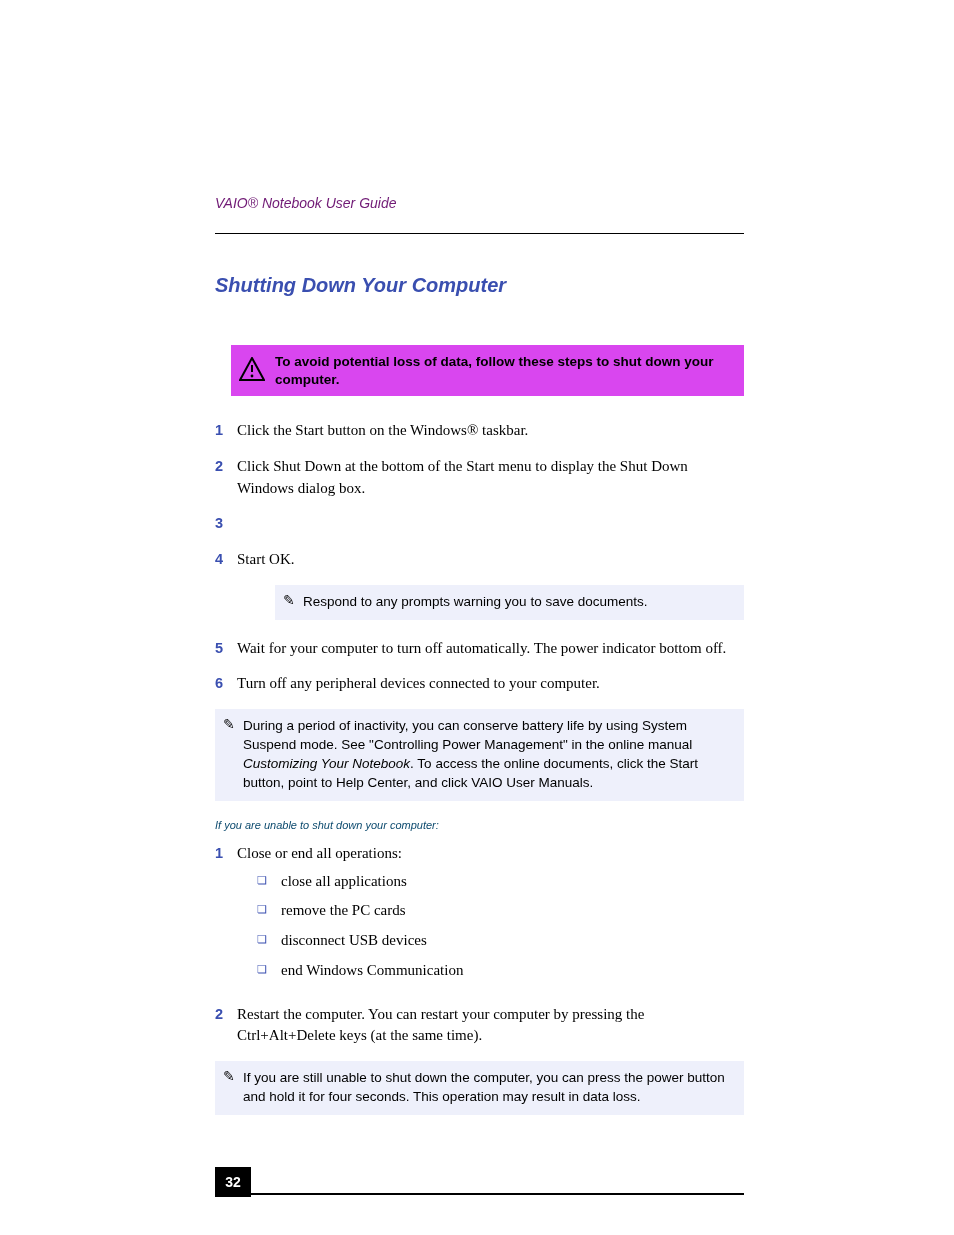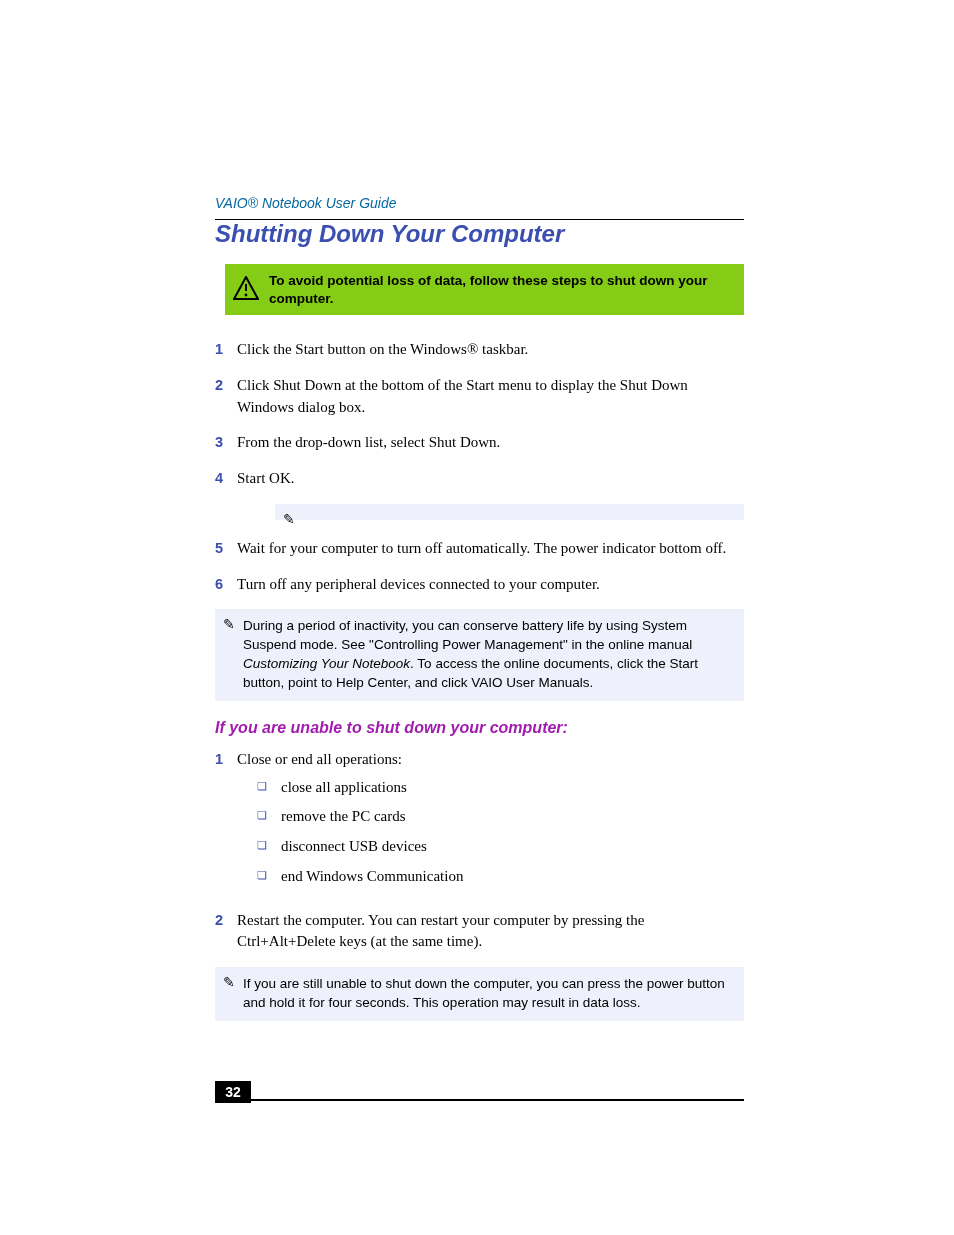--- a/index.html
+++ b/index.html
@@ -9,40 +9,41 @@
     font-family: "Times New Roman", Times, serif;
     color: #000;
     width: 954px;
   }
   .page {
     padding: 195px 210px 0 215px;
   }
   .guide-title {
     font-family: Arial, Helvetica, sans-serif;
     font-style: italic;
-    color: #0369a1;
+    color: #701a75;
     font-size: 14px;
-    padding-bottom: 8px;
+    padding-bottom: 22px;
     border-bottom: 1px solid #000;
+    margin-bottom: 40px;
   }
   .heading {
     font-family: Arial, Helvetica, sans-serif;
     font-style: italic;
     font-weight: bold;
     color: #3a4fb0;
-    font-size: 24px;
-    margin-bottom: 16px;
+    font-size: 20px;
+    margin-bottom: 48px;
   }
   .warning-box {
-    background: #84cc16;
+    background: #d946ef;
     display: flex;
     align-items: center;
     padding: 8px 10px 8px 8px;
     margin-bottom: 24px;
-    margin-left: 10px;
+    margin-left: 16px;
   }
   .warning-box .icon-cell {
     flex: 0 0 auto;
     padding-right: 10px;
   }
   .warning-box .text-cell {
     font-family: Arial, Helvetica, sans-serif;
     font-weight: bold;
     font-size: 13.5px;
     line-height: 1.3;
@@ -87,23 +88,23 @@
     top: 6px;
     font-size: 14px;
   }
   .note-box .italic {
     font-style: italic;
     margin-top: 47px;
   }
   .subheading {
     font-family: Arial, Helvetica, sans-serif;
     font-style: italic;
-    font-weight: bold;
-    color: #a21caf;
-    font-size: 16px;
+    font-weight: normal;
+    color: #0c4a6e;
+    font-size: 11px;
     margin: 16px 0 12px 0;
   }
   .sub-list {
     margin: 6px 0 4px 20px;
     padding: 0;
     list-style: none;
   }
   .sub-list .sub-item {
     display: flex;
     align-items: flex-start;
@@ -126,21 +127,21 @@
     align-items: flex-end;
     height: 22px;
   }
   .page-num {
     background: #000;
     color: #fff;
     font-family: Arial, Helvetica, sans-serif;
     font-weight: bold;
     font-size: 14px;
     width: 36px;
-    height: 22px;
+    height: 30px;
     display: flex;
     align-items: center;
     justify-content: center;
   }
   .footer-rule {
     flex: 1;
     border-top: 2px solid #000;
     height: 0;
     margin-bottom: 2px;
   }
@@ -169,30 +170,30 @@
     <div class="li">
       <div class="num">1</div>
       <div class="body">Click the Start button on the Windows® taskbar.</div>
     </div>
     <div class="li">
       <div class="num">2</div>
       <div class="body">Click Shut Down at the bottom of the Start menu to display the Shut Down Windows dialog box.</div>
     </div>
     <div class="li">
       <div class="num">3</div>
-      <div class="body">From the drop-down list, select Shut Down.</div>
     </div>
     <div class="li">
       <div class="num">4</div>
       <div class="body">Start OK.</div>
     </div>
   </div>
 
   <div class="note-box inset">
     <span class="note-icon">✎</span>
+    <span>Respond to any prompts warning you to save documents.</span>
   </div>
 
   <div class="ol">
     <div class="li">
       <div class="num">5</div>
       <div class="body">Wait for your computer to turn off automatically. The power indicator bottom off.</div>
     </div>
     <div class="li">
       <div class="num">6</div>
       <div class="body">Turn off any peripheral devices connected to your computer.</div>

